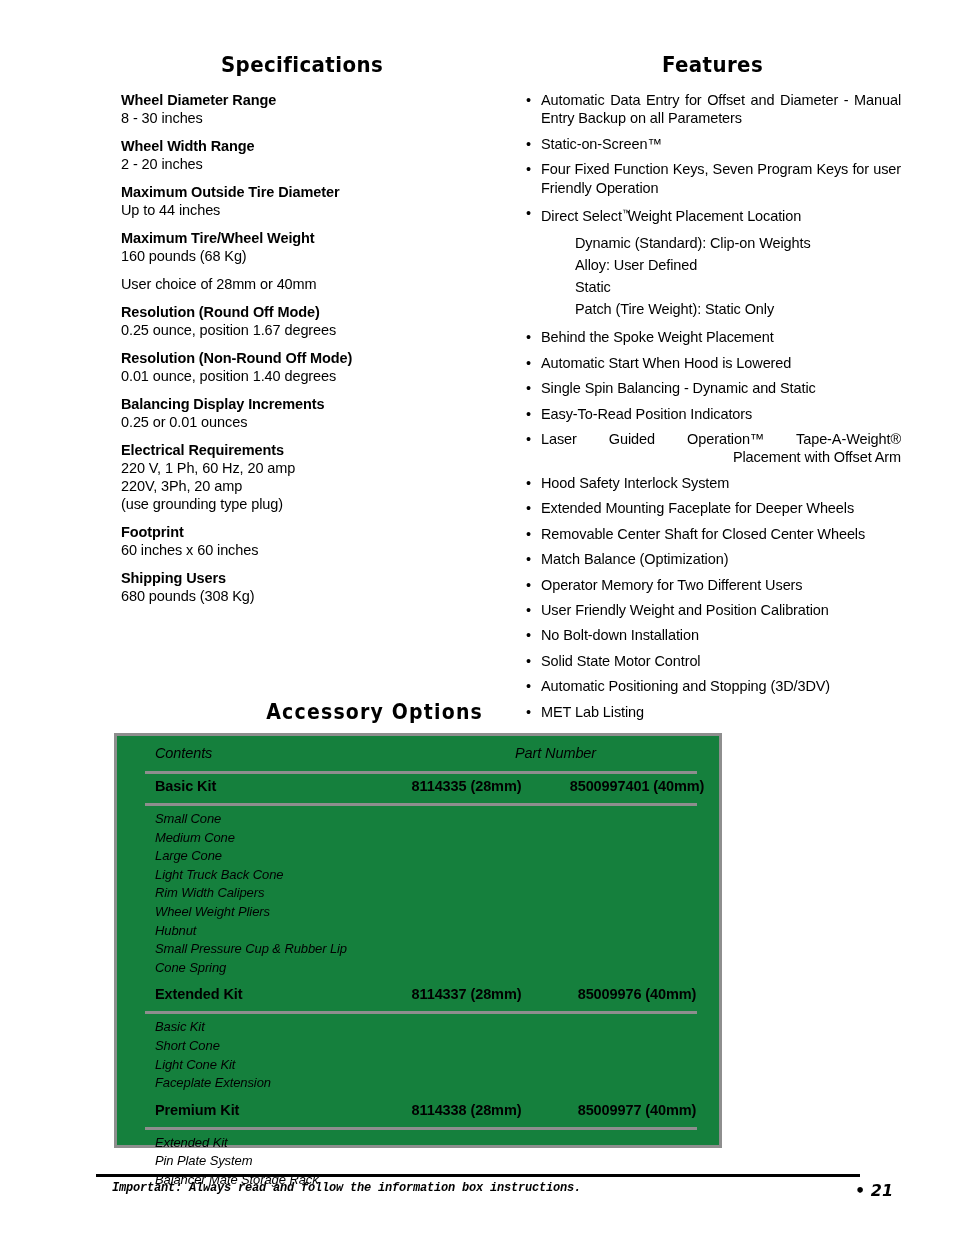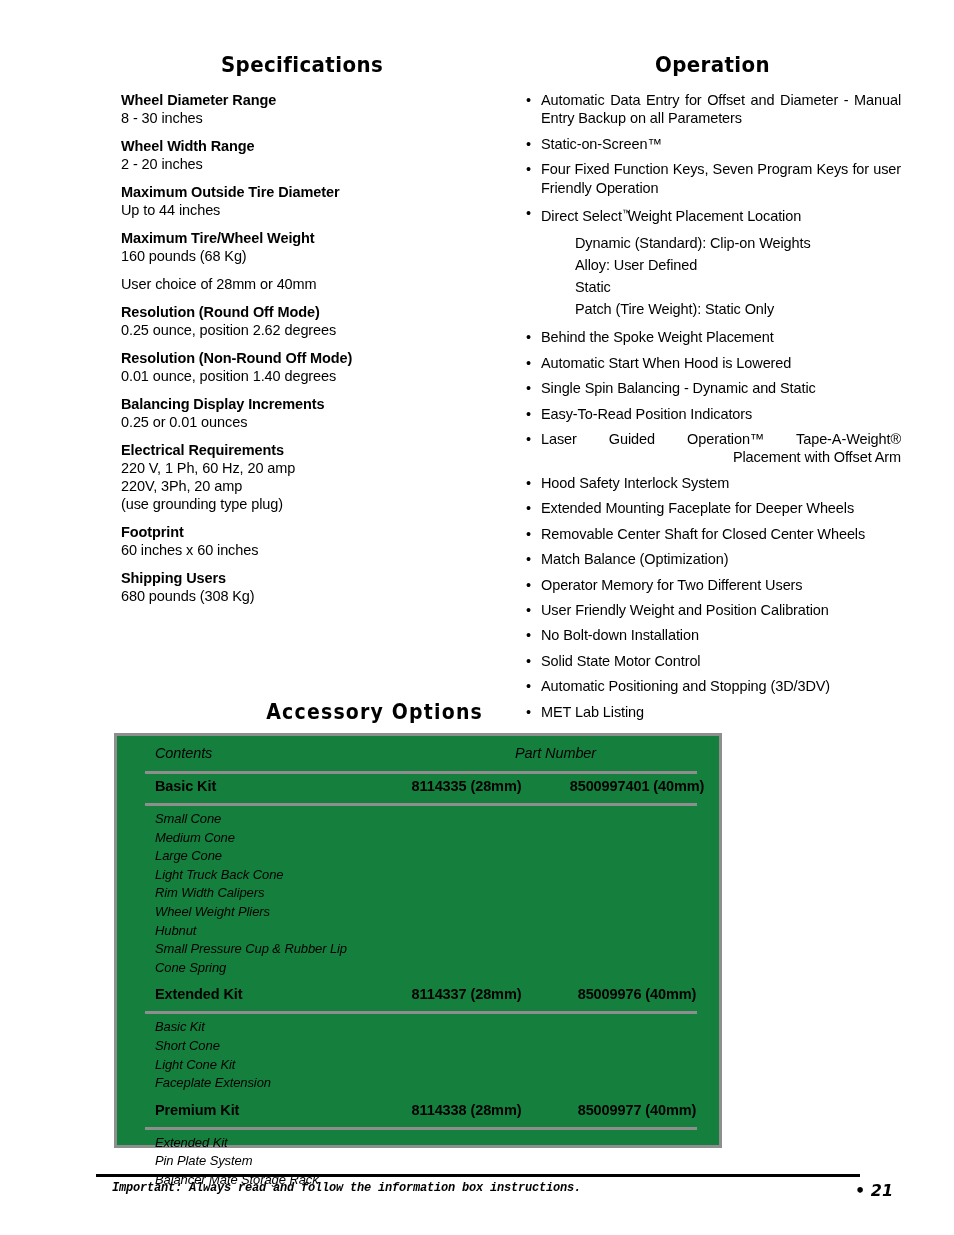--- a/index.html
+++ b/index.html
@@ -237,21 +237,21 @@
     </div>
     <div class="spec-group">
       <div class="spec-label">Maximum Tire/Wheel Weight</div>
       <div class="spec-value">160 pounds (68 Kg)</div>
     </div>
     <div class="spec-group">
       <div class="spec-value">User choice of 28mm or 40mm</div>
     </div>
     <div class="spec-group">
       <div class="spec-label">Resolution (Round Off Mode)</div>
-      <div class="spec-value">0.25 ounce, position 2.62 degrees</div>
+      <div class="spec-value">0.25 ounce, position 1.67 degrees</div>
     </div>
     <div class="spec-group">
       <div class="spec-label">Resolution (Non-Round Off Mode)</div>
       <div class="spec-value">0.01 ounce, position 1.40 degrees</div>
     </div>
     <div class="spec-group">
       <div class="spec-label">Balancing Display Increments</div>
       <div class="spec-value">0.25 or 0.01 ounces</div>
     </div>
     <div class="spec-group">
@@ -264,21 +264,21 @@
       <div class="spec-label">Footprint</div>
       <div class="spec-value">60 inches x 60 inches</div>
     </div>
     <div class="spec-group">
       <div class="spec-label">Shipping Users</div>
       <div class="spec-value">680 pounds (308 Kg)</div>
     </div>
   </div>
 
   <div class="col-features">
-    <div class="section-title title-features">Operation</div>
+    <div class="section-title title-features">Features</div>
 
     <ul class="feature-list">
       <li class="feature">Automatic Data Entry for Offset and Diameter - Manual Entry Backup on all Parameters</li>
       <li class="feature">Static-on-Screen™</li>
       <li class="feature">Four Fixed Function Keys, Seven Program Keys for user Friendly Operation</li>
 
       <li class="feature"><span>Direct Select</span><sup class="tm-tight">™</sup><span>Weight Placement Location</span></li>
 
       <ul class="sub-list">
         <li>Dynamic (Standard): Clip-on Weights</li>

